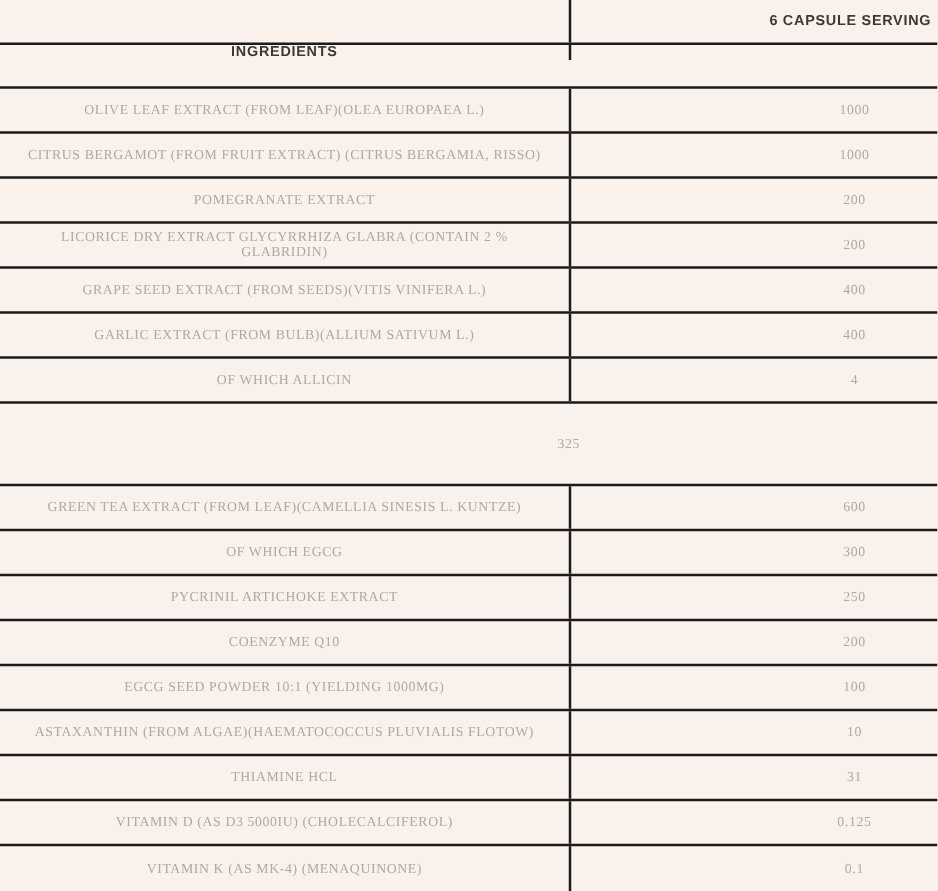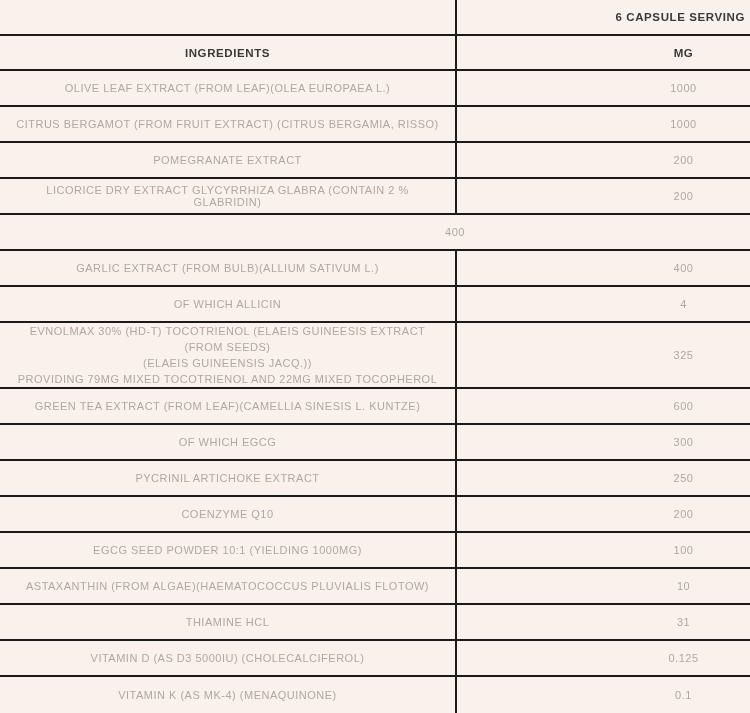--- a/index.html
+++ b/index.html
@@ -30,21 +30,21 @@
     padding: 0 14px;
   }
   .cell.mg {
     flex: 1;
     justify-content: center;
     padding-left: 160px;
     text-align: center;
   }
   
   .row.h-serving  { height: 36px; }
-  .row.h-colhead  { height: 35px; }
+  .row.h-colhead  { height: 35px; flex-direction: column; }
   .row.h-normal   { height: 36px; }
   .row.h-tall     { height: 66px; }
 
   .serving-label {
     flex: 1;
     display: flex;
     align-items: center;
     justify-content: flex-end;
     padding-right: 5px;
     font-size: 11.5px;
@@ -56,39 +56,39 @@
     font-size: 11.5px;
     font-weight: 700;
     letter-spacing: 0.6px;
     color: #3c3835;
   }
   .body-text {
     font-size: 11px;
     font-weight: 400;
     letter-spacing: 0.5px;
     color: #b3a69e;
+    font-family: Liberation Serif, serif;
   }
   .row.h-tall .cell.ing {
     white-space: pre-line;
     line-height: 16px;
   }
 </style>
 </head>
 <body>
 
 <div class="supplement-table">
 
   <div class="row h-serving">
     <div class="cell ing"></div>
     <div class="serving-label">6 CAPSULE SERVING</div>
   </div>
 
   <div class="row h-colhead">
     <div class="cell ing head-text">INGREDIENTS</div>
-    <div class="cell mg head-text">MG</div>
   </div>
 
   <div class="row h-normal">
     <div class="cell ing body-text">OLIVE LEAF EXTRACT (FROM LEAF)(OLEA EUROPAEA L.)</div>
     <div class="cell mg body-text">1000</div>
   </div>
 
   <div class="row h-normal">
     <div class="cell ing body-text">CITRUS BERGAMOT (FROM FRUIT EXTRACT) (CITRUS BERGAMIA, RISSO)</div>
     <div class="cell mg body-text">1000</div>
@@ -98,37 +98,35 @@
     <div class="cell ing body-text">POMEGRANATE EXTRACT</div>
     <div class="cell mg body-text">200</div>
   </div>
 
   <div class="row h-normal">
     <div class="cell ing body-text">LICORICE DRY EXTRACT GLYCYRRHIZA GLABRA (CONTAIN 2 % GLABRIDIN)</div>
     <div class="cell mg body-text">200</div>
   </div>
 
   <div class="row h-normal">
+    <div class="cell ing body-text">GRAPE SEED EXTRACT (FROM SEEDS)(VITIS VINIFERA L.)</div>
     <div class="cell mg body-text">400</div>
   </div>
 
   <div class="row h-normal">
     <div class="cell ing body-text">GARLIC EXTRACT (FROM BULB)(ALLIUM SATIVUM L.)</div>
     <div class="cell mg body-text">400</div>
   </div>
 
   <div class="row h-normal">
     <div class="cell ing body-text">OF WHICH ALLICIN</div>
     <div class="cell mg body-text">4</div>
   </div>
 
   <div class="row h-tall">
-    <div class="cell ing body-text">EVNOLMAX 30% (HD-T) TOCOTRIENOL (ELAEIS GUINEESIS EXTRACT (FROM SEEDS)
-(ELAEIS GUINEENSIS JACQ.))
-PROVIDING 79MG MIXED TOCOTRIENOL AND 22MG MIXED TOCOPHEROL</div>
     <div class="cell mg body-text">325</div>
   </div>
 
   <div class="row h-normal">
     <div class="cell ing body-text">GREEN TEA EXTRACT (FROM LEAF)(CAMELLIA SINESIS L. KUNTZE)</div>
     <div class="cell mg body-text">600</div>
   </div>
 
   <div class="row h-normal">
     <div class="cell ing body-text">OF WHICH EGCG</div>

